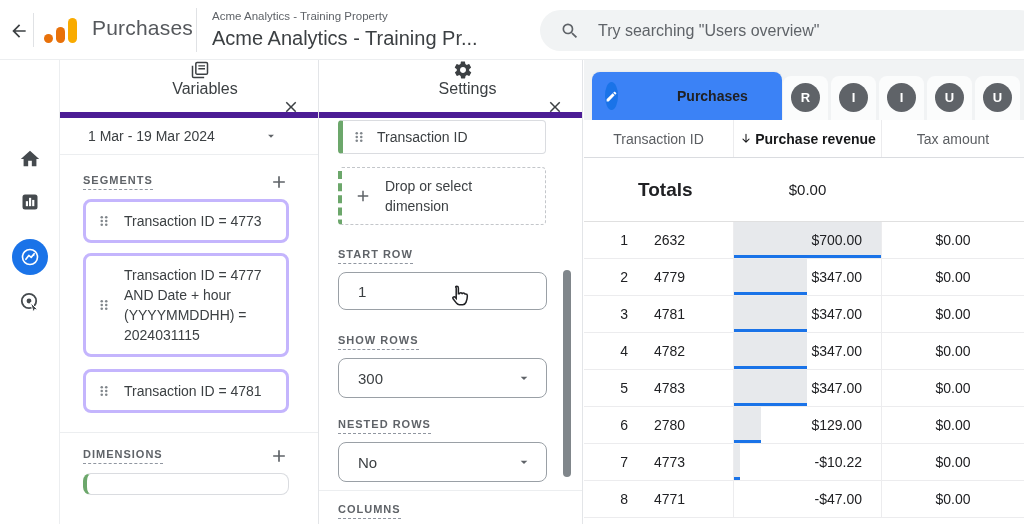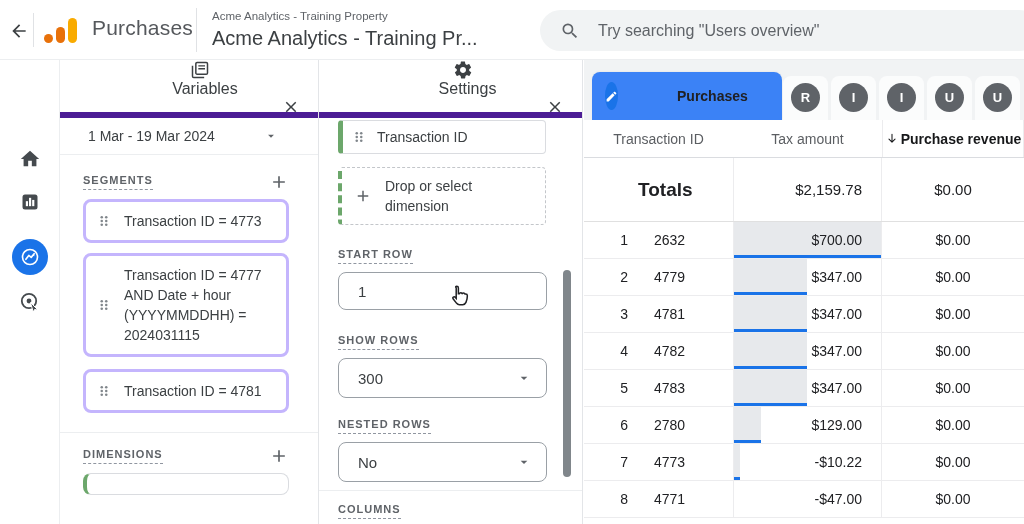--- a/index.html
+++ b/index.html
@@ -388,36 +388,35 @@
           </div>
         <div class="mini-tab">
             <span class="mini-circle">U</span>
           </div>
       </div>
     </div>
 
     <div class="datatable">
       <div class="tgrid thead">
         <div class="th">Transaction ID</div>
-        <div class="th">Tax amount</div>
         <div class="th th-rev cell-mid">
           <span>
             <svg width="14" height="14" viewBox="0 0 24 24">
                 <path d="M12 4v13M6.8 12.2L12 17.4l5.2-5.2" fill="none" stroke="#17181a" stroke-width="1.8" stroke-linecap="round" stroke-linejoin="round"></path>
               </svg>
           </span>
           <span>Purchase revenue</span>
         </div>
+        <div class="th">Tax amount</div>
       </div>
 
       <div class="tgrid totals">
         <div class="c-id">
             <span class="totals-label">Totals</span>
           </div>
-        <div class="totals-rev cell-mid">$2,159.78</div>
         <div class="totals-tax">$0.00</div>
       </div>
 
       <div class="tgrid trow">
         <div class="c-id">
             <span class="ridx">1</span>
             <span class="rid">2632</span>
           </div>
         <div class="c-rev cell-mid">
             <div class="bar" style="width: 100%;"></div>

